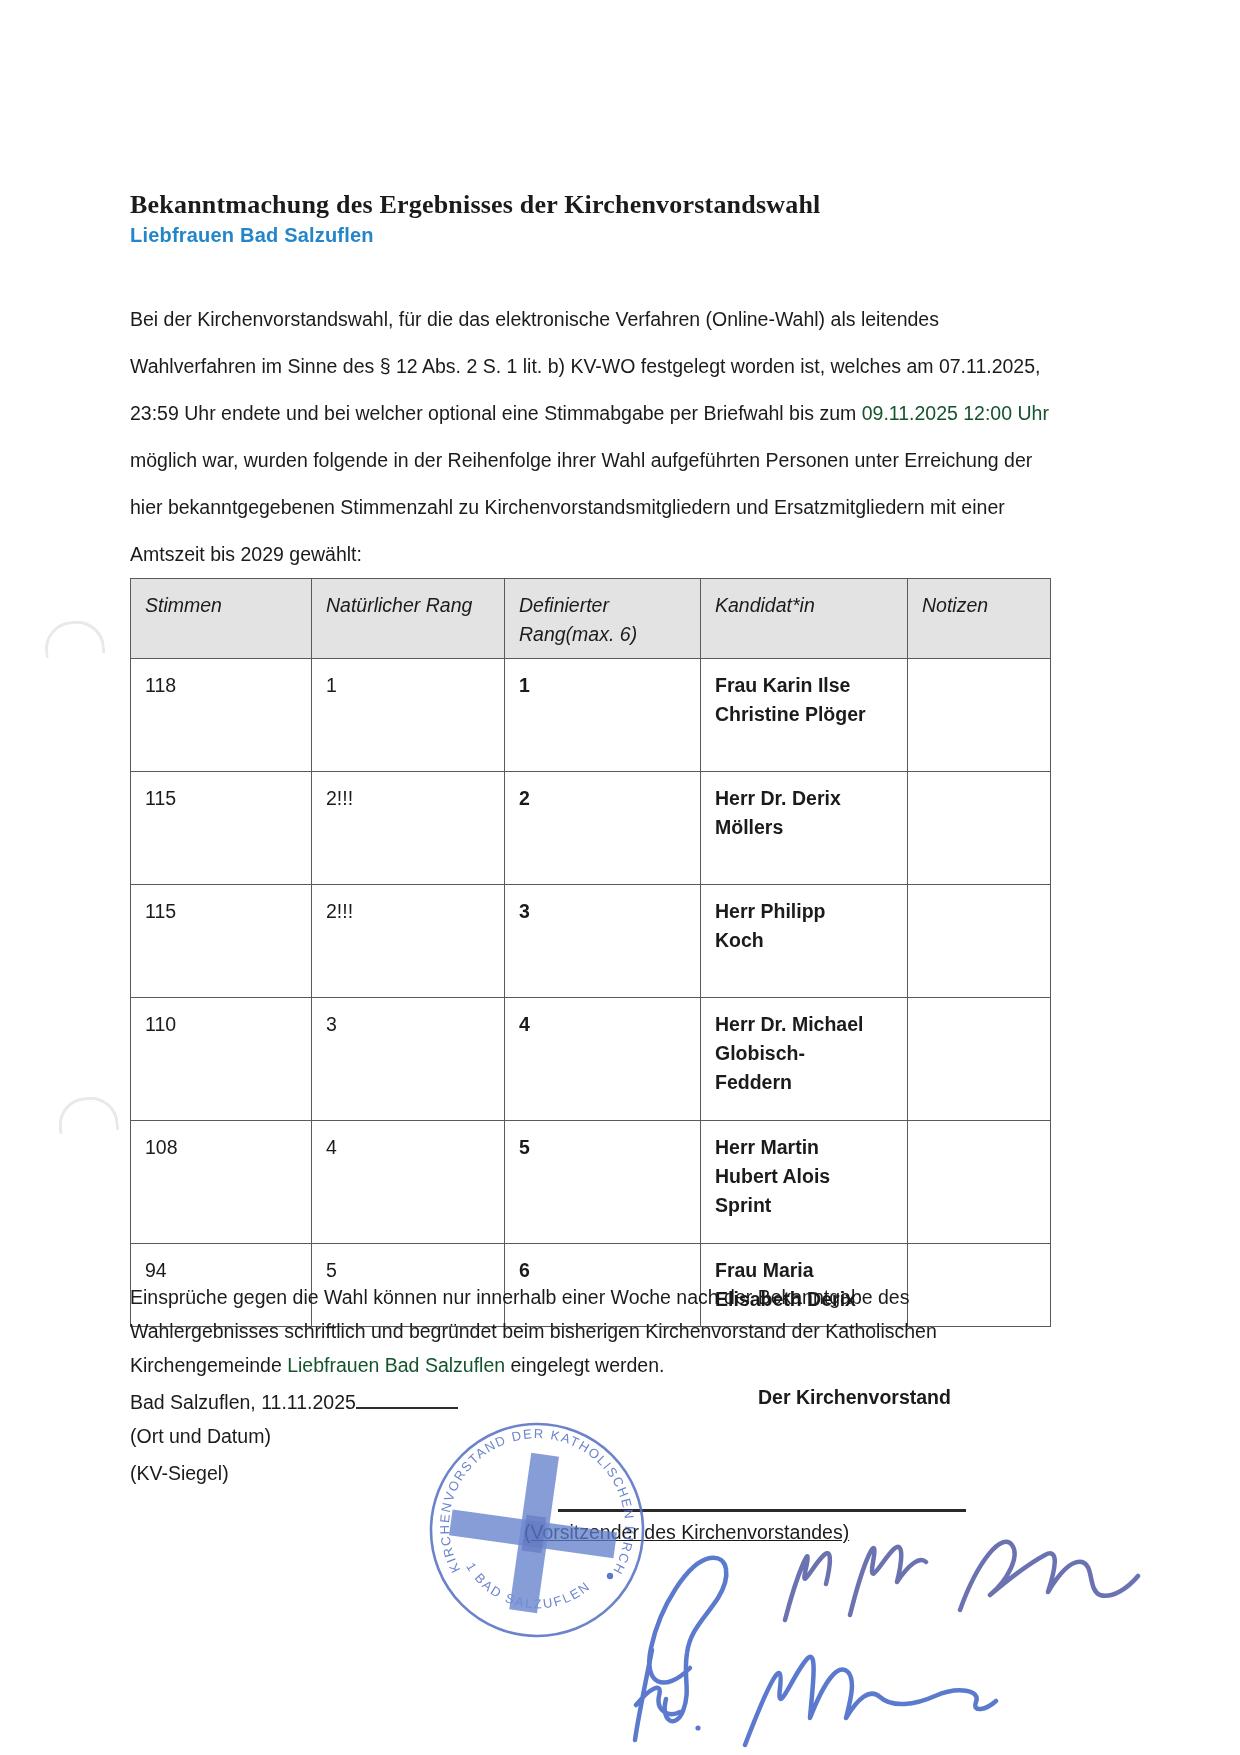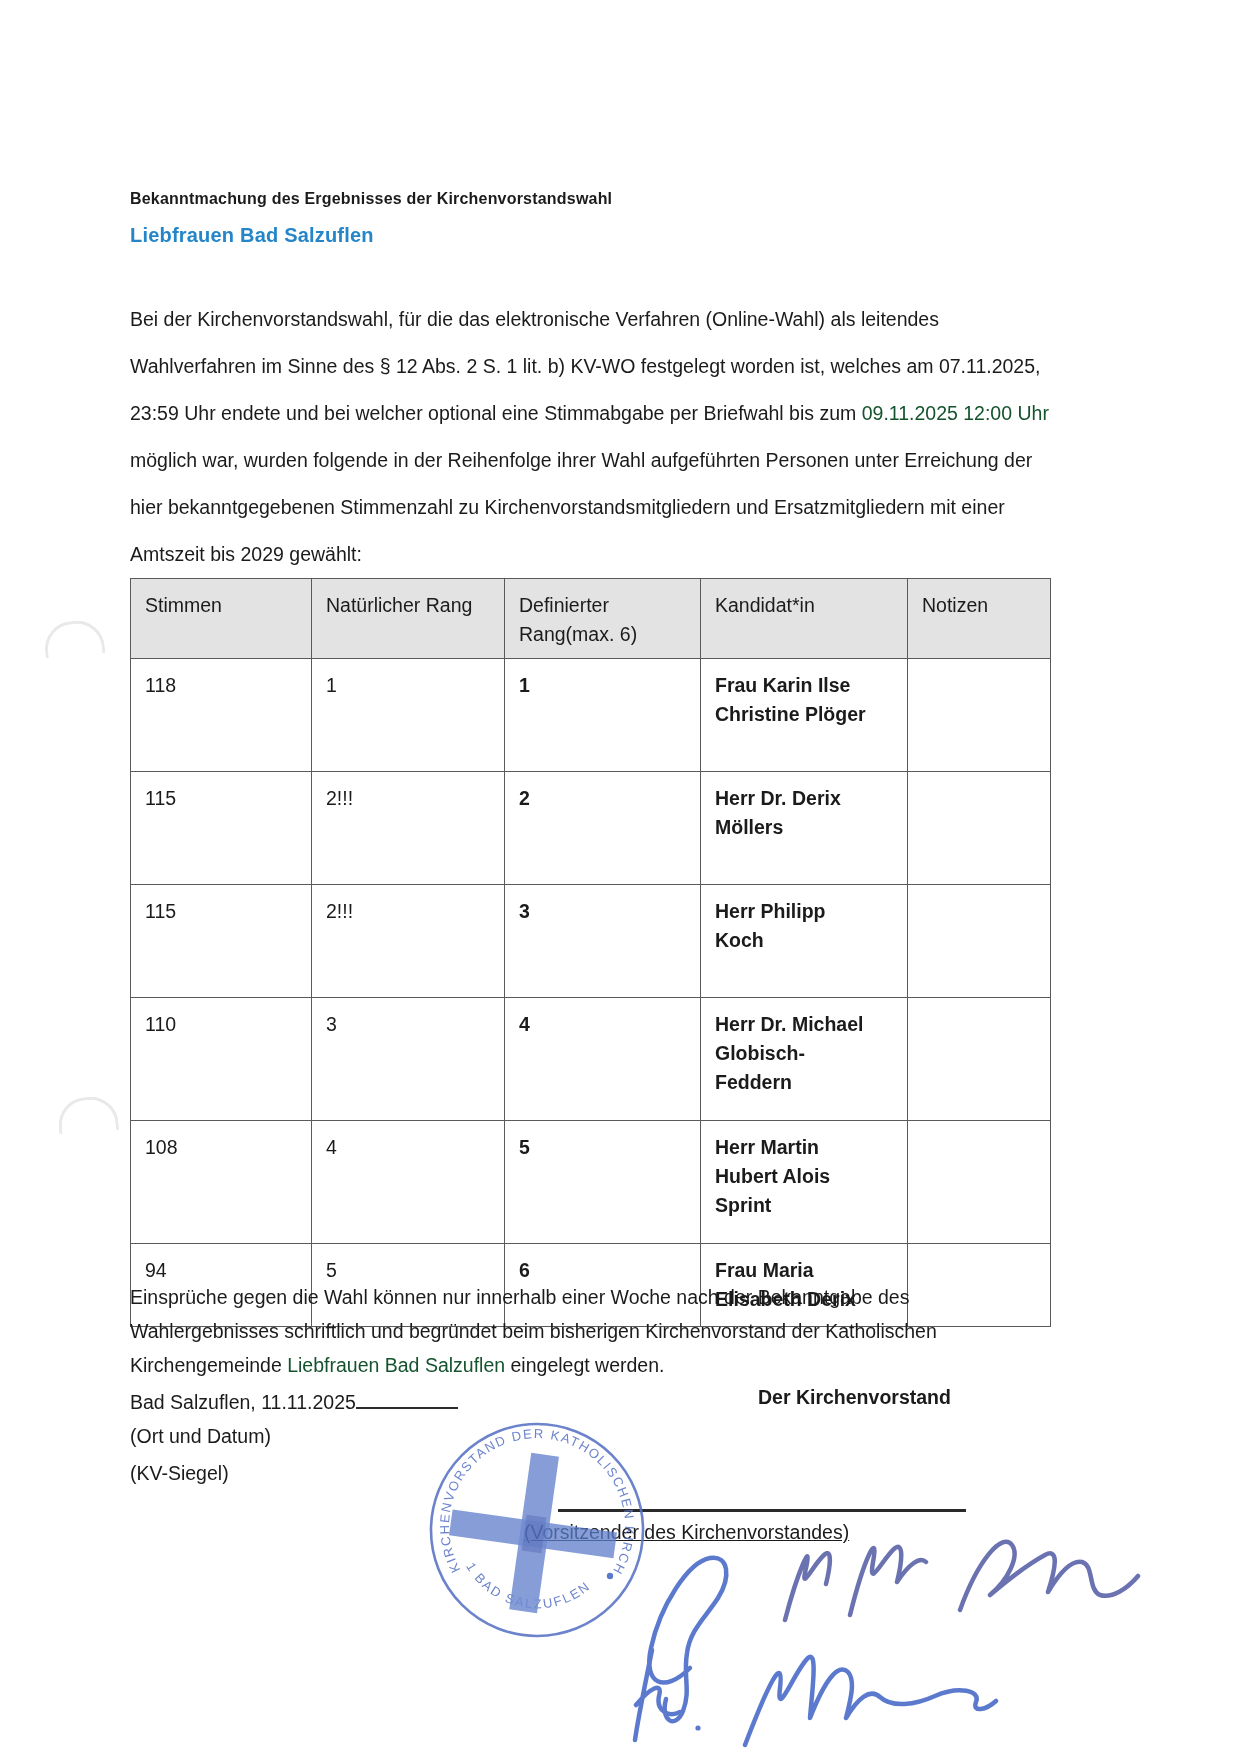--- a/index.html
+++ b/index.html
@@ -7,21 +7,21 @@
     position:relative;
     width:1240px;height:1755px;
     background:#ffffff;
     font-family:"Liberation Sans", sans-serif;
     color:#1b1b1b;
     overflow:hidden;
   }
   
   .doc-title{
     position:absolute;left:130px;top:190px;width:940px;
-    font-size:16px;font-weight:bold;letter-spacing:.2px;
+    font-size:26px;font-weight:bold;letter-spacing:.2px;font-family:Liberation Serif, serif;
   }
   .doc-subtitle{
     position:absolute;left:130px;top:224px;width:940px;
     font-size:20px;font-weight:bold;color:#2486c9;letter-spacing:.2px;
   }
   
   .intro{
     position:absolute;left:130px;top:296px;width:925px;
     font-size:19.5px;line-height:47px;
   }
@@ -41,20 +41,21 @@
     vertical-align:top;text-align:left;
     padding:12px 12px 8px 14px;
     box-sizing:border-box;
     line-height:29px;
   }
   table.results th{
     background:#e3e3e3;
     font-weight:normal;
     height:80px;
     white-space:pre-line;
+    font-style:italic;
   }
   td.c-def, td.c-kand{font-weight:bold;}
   td.c-kand{white-space:pre-line;}
   tr.h92 td{height:113px;}
   tr.h122 td{height:123px;}
   tr.h82 td{height:83px;}
   
   .place-date{position:absolute;left:130px;top:1387px;font-size:19.5px;}
   .date-line{display:inline-block;width:102px;border-bottom:2px solid #2c2c2c;height:20px;vertical-align:baseline;}
   .kv-right{position:absolute;left:758px;top:1386px;width:280px;font-size:19.5px;font-weight:bold;}

